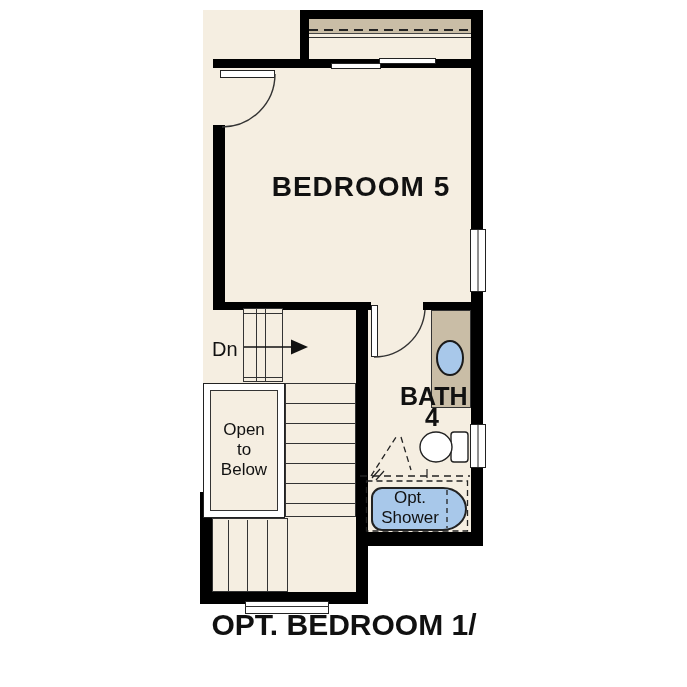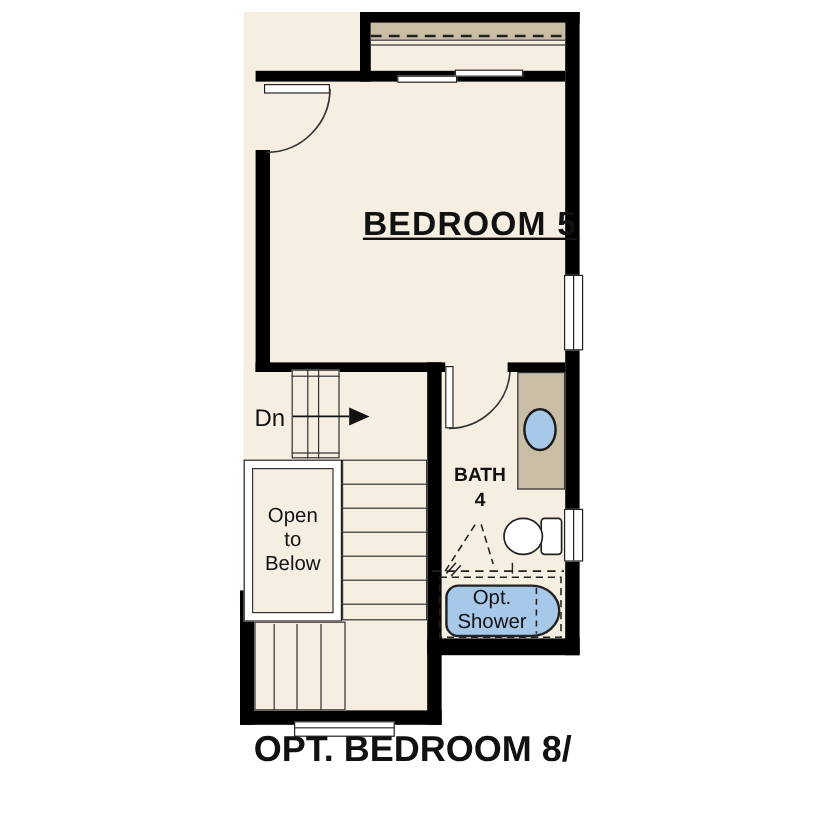--- a/index.html
+++ b/index.html
@@ -6,22 +6,22 @@
   .canvas{position:relative;width:687px;height:687px;background:#ffffff;
           font-family:"Liberation Sans",sans-serif;overflow:hidden;}
   .cream{position:absolute;background:#f5eee1;z-index:1;}
   .wall{position:absolute;background:#000000;z-index:2;}
   .fix{position:absolute;box-sizing:border-box;z-index:3;}
   .tan{background:#c9bda6;}
   .whitebox{background:#ffffff;border:1px solid #222222;}
   .line{position:absolute;background:#333333;z-index:3;}
   svg.overlay{position:absolute;left:0;top:0;z-index:4;pointer-events:none;}
   .label{position:absolute;color:#111111;z-index:5;}
-  .room-title{font-weight:bold;font-size:28px;letter-spacing:1px;text-align:right;text-decoration:underline;}
-  .bath-title{font-weight:bold;font-size:16px;line-height:21px;text-align:center;}
+  .room-title{font-weight:bold;font-size:28px;letter-spacing:1px;text-align:center;}
+  .bath-title{font-weight:bold;font-size:25px;line-height:21px;text-align:center;padding-left:32px;}
   .small-note{font-size:17px;line-height:20px;text-align:center;}
   .dn{font-size:20px;}
   .caption{font-weight:bold;font-size:30px;line-height:34px;text-align:center;}
 </style>
 </head>
 <body>
 
 <div class="canvas">
 
   <div class="cream" style="left:203px;top:10px;width:280px;height:536px;"></div>
@@ -123,16 +123,16 @@
     <div>Shower</div>
   </div>
 
   <div class="label small-note" style="left:210px;top:420px;width:68px;">
     <div>Open</div>
     <div>to</div>
     <div>Below</div>
   </div>
 
   <div class="label caption" style="left:104px;top:608px;width:480px;">
-    <div>OPT. BEDROOM 8/</div>
+    <div>OPT. BEDROOM 1/</div>
   </div>
 
 </div>
 
 </body></html>

